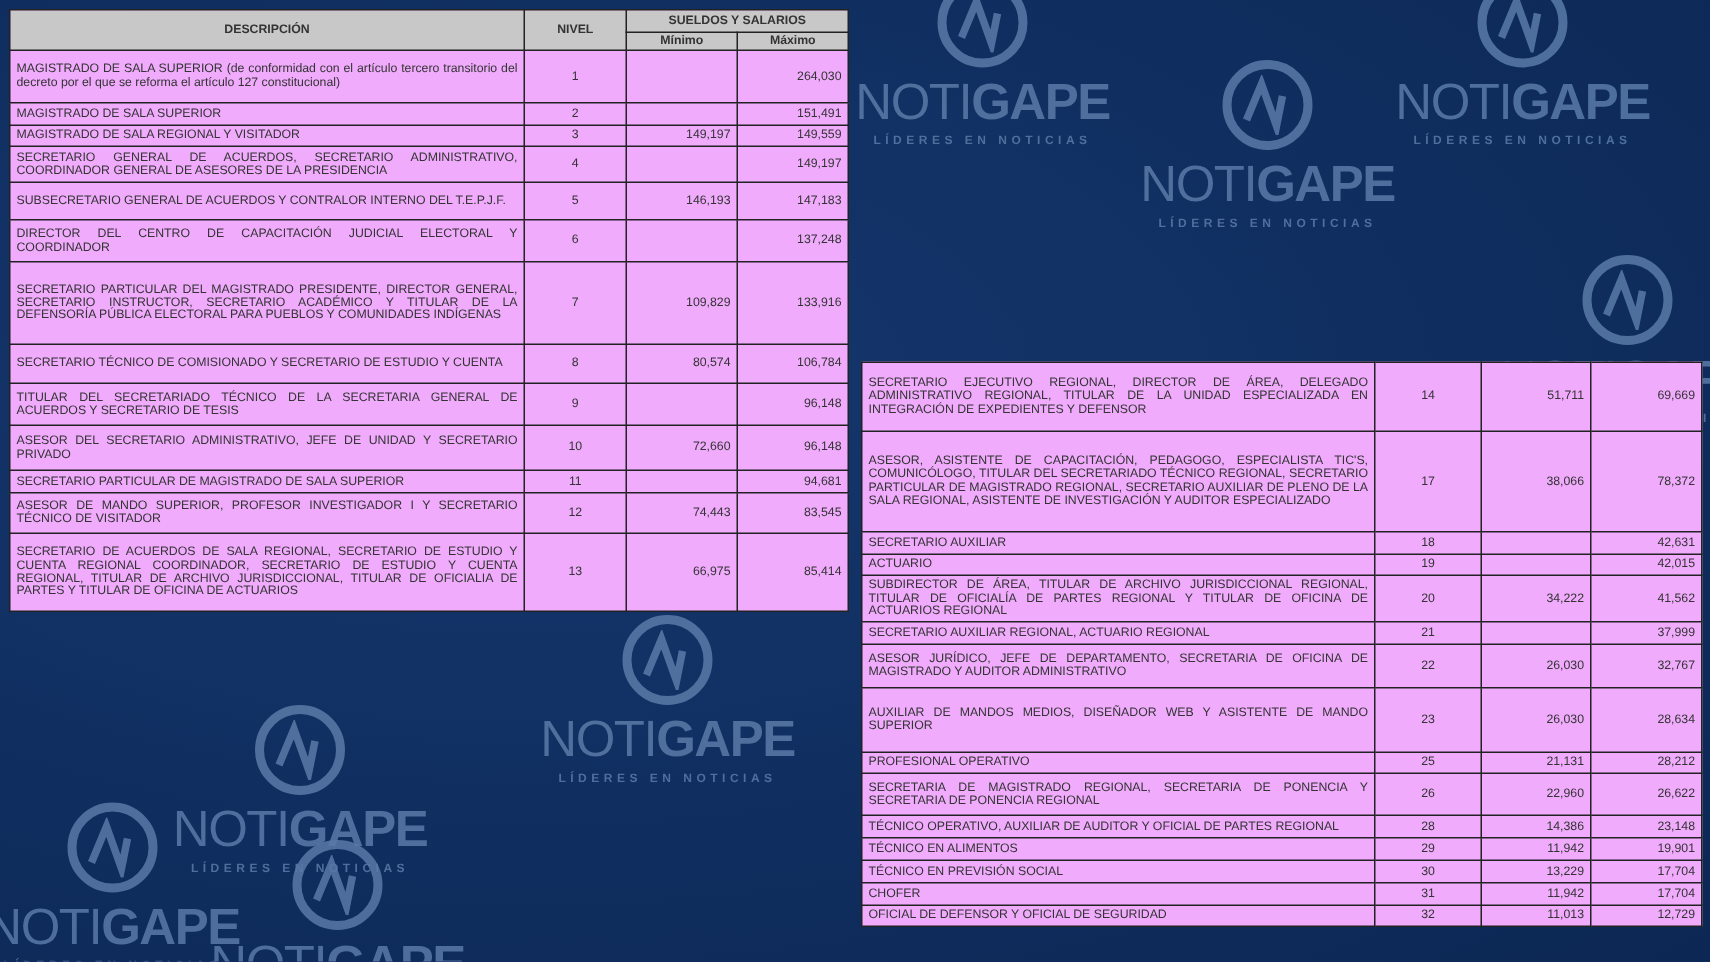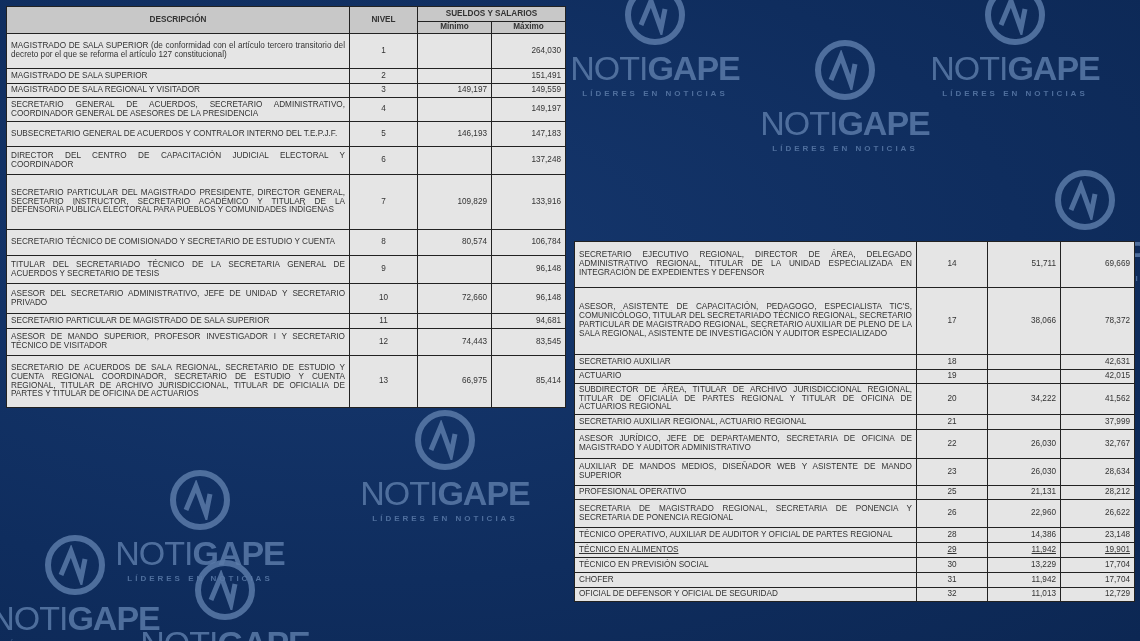--- a/index.html
+++ b/index.html
@@ -32,21 +32,21 @@
       margin-top: 6px; white-space: nowrap;
     }
     .wm .word b { font-weight: 900; }
     .wm .tag {
       font-size: 8px; letter-spacing: 3px; margin-top: 4px; white-space: nowrap; font-weight: bold;
     }
 
     table.sal {
       position: absolute;
       border-collapse: collapse;
-      background: #e5e5e5;
+      background: #f0abfc;
       font-size: 8.2px;
       color: #333;
       table-layout: fixed;
     }
     table.sal td, table.sal th {
       border: 1px solid #222;
       padding: 1px 4px;
       vertical-align: middle;
       line-height: 1.08;
     }
@@ -295,21 +295,21 @@
         <td class="niv">21</td>
         <td class="num"></td>
         <td class="num">37,999</td>
       </tr>
       <tr style="height: 29px;">
         <td class="desc">ASESOR JURÍDICO, JEFE DE DEPARTAMENTO, SECRETARIA DE OFICINA DE MAGISTRADO Y AUDITOR ADMINISTRATIVO</td>
         <td class="niv">22</td>
         <td class="num">26,030</td>
         <td class="num">32,767</td>
       </tr>
-      <tr style="height: 27px;">
+      <tr style="height: 43px;">
         <td class="desc">AUXILIAR DE MANDOS MEDIOS, DISEÑADOR WEB Y ASISTENTE DE MANDO SUPERIOR</td>
         <td class="niv">23</td>
         <td class="num">26,030</td>
         <td class="num">28,634</td>
       </tr>
       <tr style="height: 14px;">
         <td class="desc">PROFESIONAL OPERATIVO</td>
         <td class="niv">25</td>
         <td class="num">21,131</td>
         <td class="num">28,212</td>
@@ -319,21 +319,21 @@
         <td class="niv">26</td>
         <td class="num">22,960</td>
         <td class="num">26,622</td>
       </tr>
       <tr style="height: 15px; margin-left: 48px;">
         <td class="desc">TÉCNICO OPERATIVO, AUXILIAR DE AUDITOR Y OFICIAL DE PARTES REGIONAL</td>
         <td class="niv">28</td>
         <td class="num">14,386</td>
         <td class="num">23,148</td>
       </tr>
-      <tr style="height: 15px; text-decoration: underline;">
+      <tr style="height: 15px;">
         <td class="desc">TÉCNICO EN ALIMENTOS</td>
         <td class="niv">29</td>
         <td class="num">11,942</td>
         <td class="num">19,901</td>
       </tr>
       <tr style="height: 15px;">
         <td class="desc">TÉCNICO EN PREVISIÓN SOCIAL</td>
         <td class="niv">30</td>
         <td class="num">13,229</td>
         <td class="num">17,704</td>

